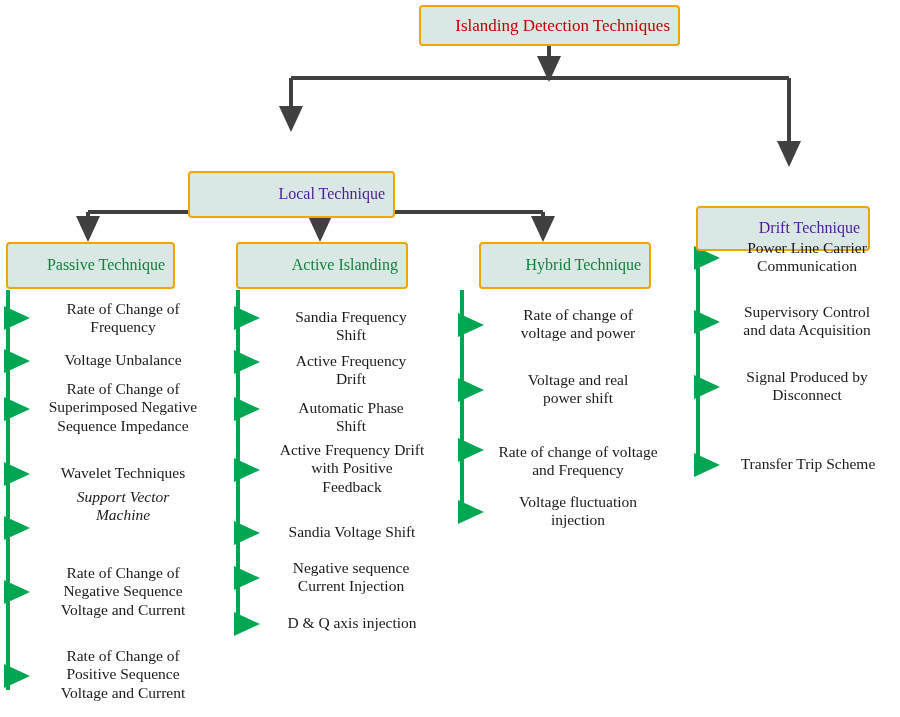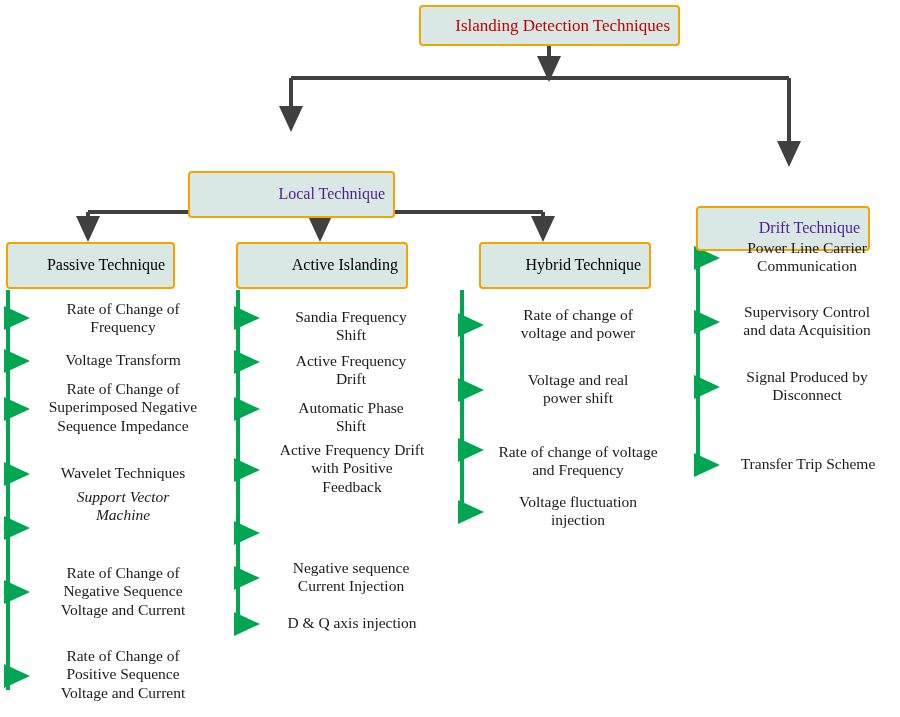--- a/index.html
+++ b/index.html
@@ -41,21 +41,21 @@
     font-size: 17px;
   }
   .node.level2 {
     background: #d9e8e4;
     color: #4c1d95;
     font-size: 16px;
     margin-top: 36px;
   }
   .node.level3 {
     background: #d9e8e4;
-    color: #000000;
+    color: #15803d;
     font-size: 16px;
   }
   .leaf {
     position: absolute;
     box-sizing: border-box;
     color: #1a1a1a;
     font-size: 15.5px;
     line-height: 1.18;
     text-align: center;
     padding: 0 2px;
@@ -138,31 +138,32 @@
 
   <div class="node level3" style="left:236px; top:242px; width:172px; height:47px;">
     <span>Active Islanding</span>
   </div>
 
   <div class="node level3" style="left:479px; top:242px; width:172px; height:47px;">
     <span>Hybrid Technique</span>
   </div>
 
   <div class="leaf" style="left:28px; top:300px; width:190px;">Rate of Change of<br>Frequency</div>
-  <div class="leaf" style="left:28px; top:351px; width:190px;">Voltage Transform</div>
+  <div class="leaf" style="left:28px; top:351px; width:190px;">Voltage Unbalance</div>
   <div class="leaf" style="left:24px; top:380px; width:198px;">Rate of Change of<br>Superimposed Negative<br>Sequence Impedance</div>
   <div class="leaf" style="left:28px; top:464px; width:190px;">Wavelet Techniques</div>
   <div class="leaf" style="left:28px; top:488px; width:190px;font-style:italic;">Support Vector<br>Machine</div>
   <div class="leaf" style="left:26px; top:564px; width:194px;">Rate of Change of<br>Negative Sequence<br>Voltage and Current</div>
   <div class="leaf" style="left:26px; top:647px; width:194px;">Rate of Change of<br>Positive Sequence<br>Voltage and Current</div>
 
   <div class="leaf" style="left:258px; top:308px; width:186px;">Sandia Frequency<br>Shift</div>
   <div class="leaf" style="left:258px; top:352px; width:186px;">Active Frequency<br>Drift</div>
   <div class="leaf" style="left:258px; top:399px; width:186px;">Automatic Phase<br>Shift</div>
   <div class="leaf" style="left:256px; top:441px; width:192px;">Active Frequency Drift<br>with Positive<br>Feedback</div>
+  <div class="leaf" style="left:256px; top:523px; width:192px;">Sandia Voltage Shift</div>
   <div class="leaf" style="left:258px; top:559px; width:186px;">Negative sequence<br>Current Injection</div>
   <div class="leaf" style="left:256px; top:614px; width:192px;">D &amp; Q axis injection</div>
 
   <div class="leaf" style="left:482px; top:306px; width:192px;">Rate of change of<br>voltage and power</div>
   <div class="leaf" style="left:482px; top:371px; width:192px;">Voltage and real<br>power shift</div>
   <div class="leaf" style="left:474px; top:431px; width:208px;margin-top:12px;">Rate of change of voltage<br>and Frequency</div>
   <div class="leaf" style="left:480px; top:493px; width:196px;">Voltage fluctuation<br>injection</div>
 
   <div class="leaf" style="left:718px; top:239px; width:178px;">Power Line Carrier<br>Communication</div>
   <div class="leaf" style="left:716px; top:303px; width:182px;">Supervisory Control<br>and data Acquisition</div>

